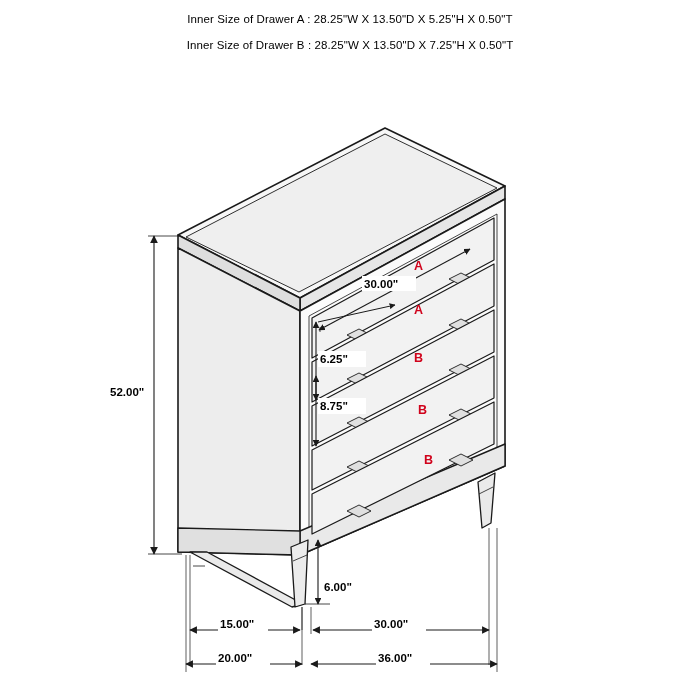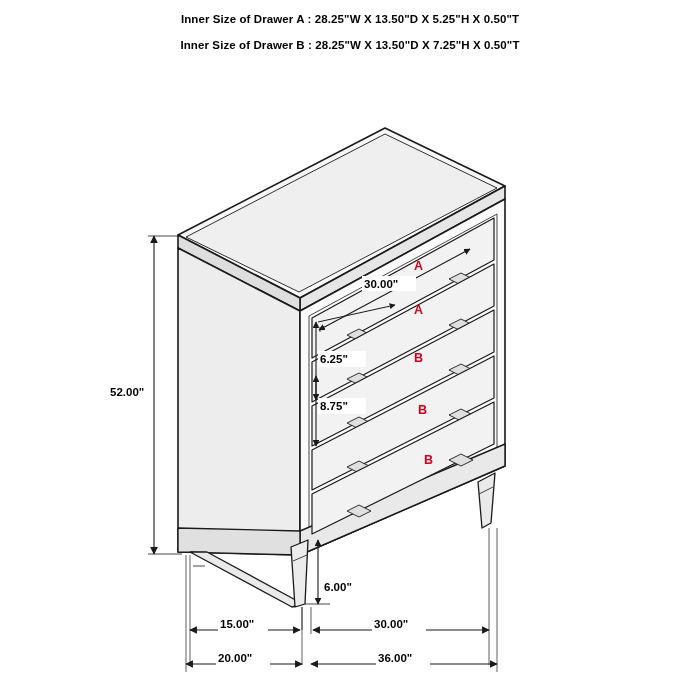--- a/index.html
+++ b/index.html
@@ -18,21 +18,21 @@
     position: relative;
     width: 700px;
     height: 700px;
   }
   .hdr {
     position: absolute;
     left: 0;
     width: 700px;
     text-align: center;
     font-size: 11.5px;
-    font-weight: bold;
+    font-weight: normal;
     color: #000;
     letter-spacing: 0.1px;
   }
   .hdr.l1 { top: 13px; }
   .hdr.l2 { top: 39px; }
   svg {
     position: absolute;
     left: 0;
     top: 0;
   }

